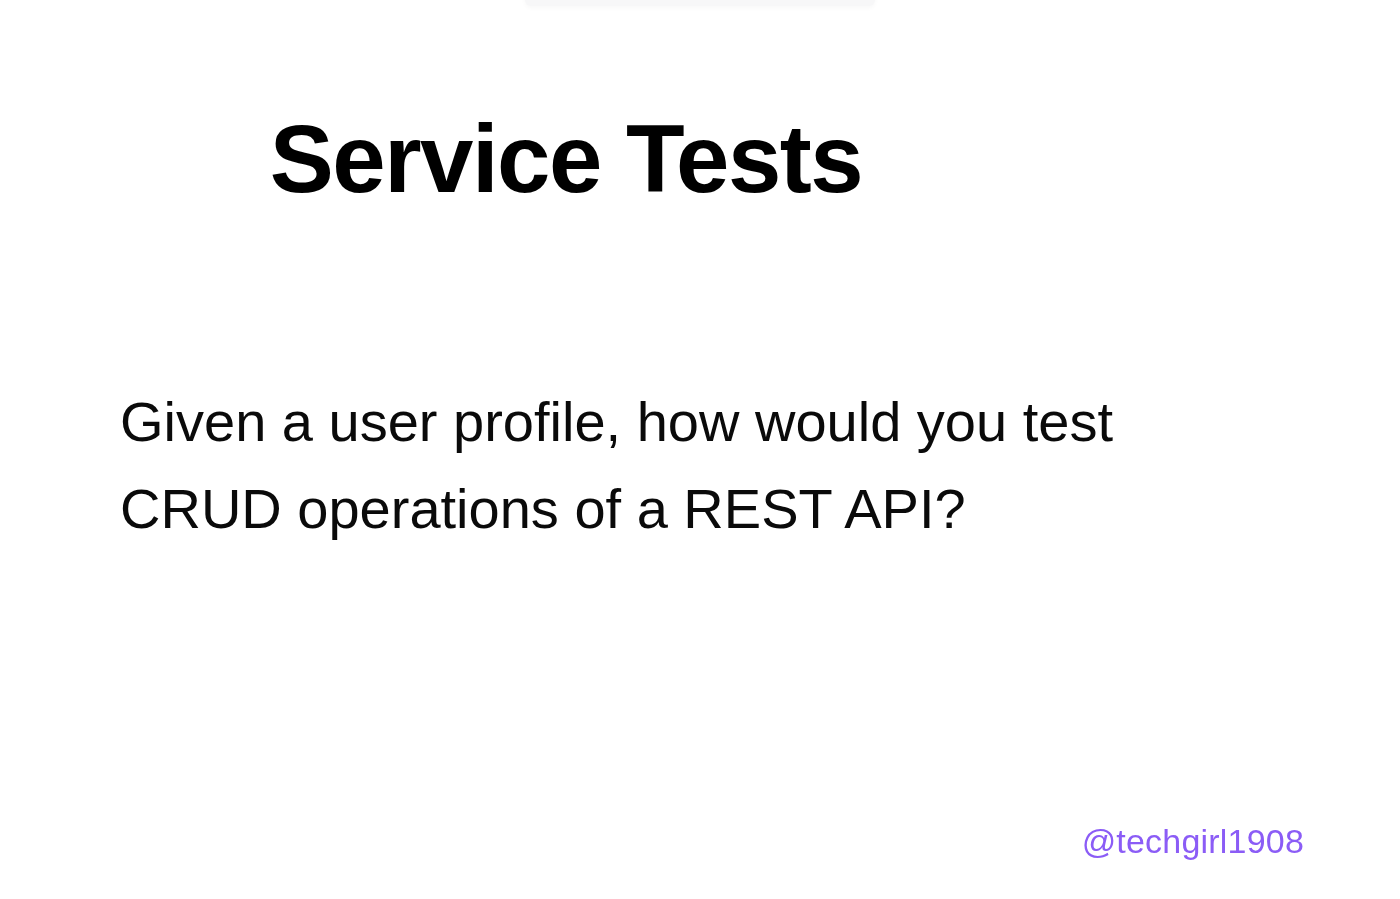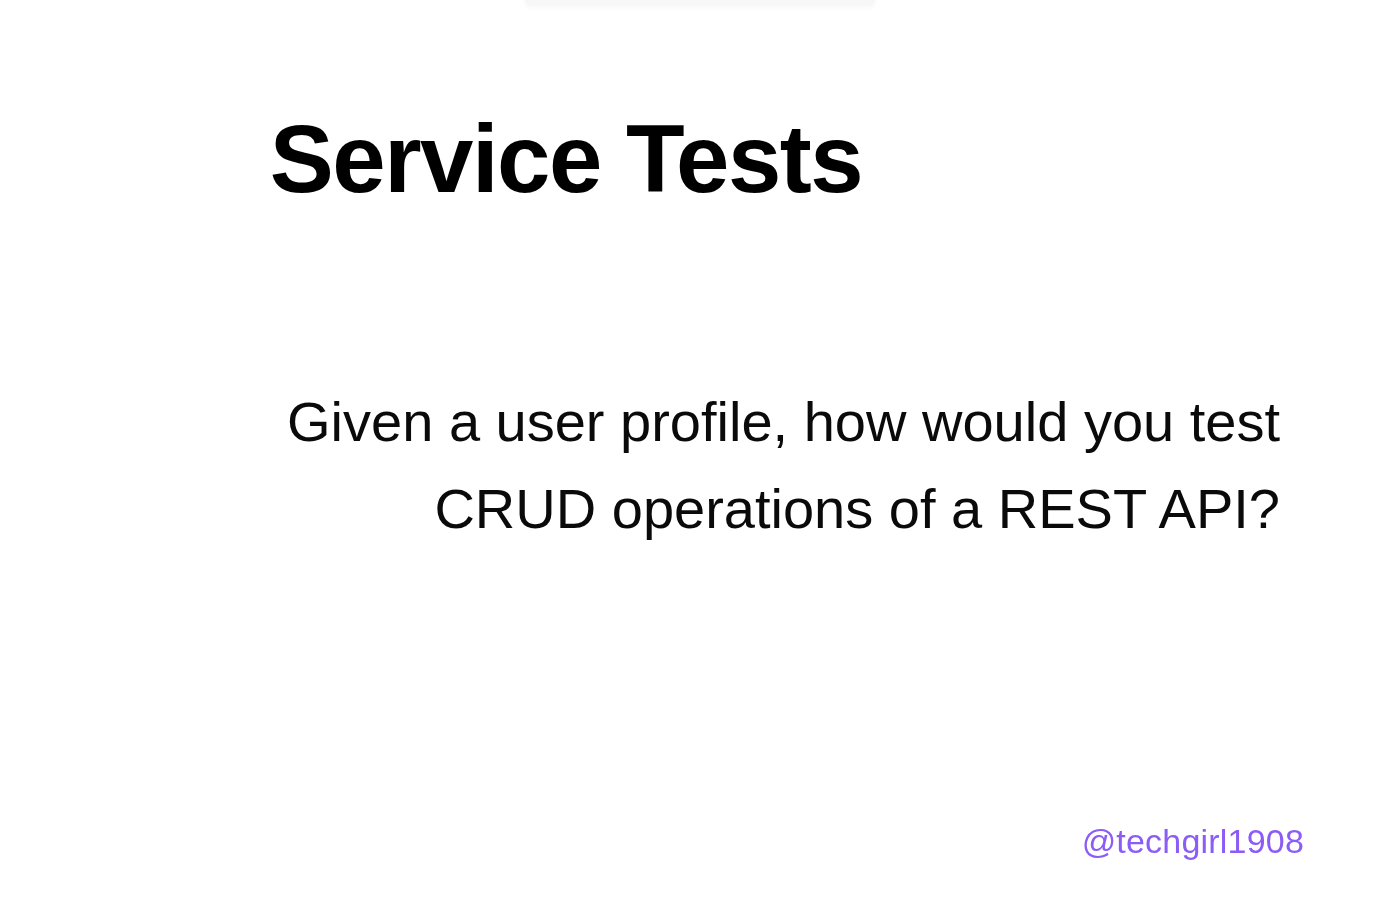--- a/index.html
+++ b/index.html
@@ -47,21 +47,21 @@
     line-height: 1.15;
     color: #000000;
     white-space: nowrap;
   }
 
   .slide-body {
     position: absolute;
     top: 378px;
     left: 120px;
     width: 1160px;
-    text-align: right;
+    text-align: left;
     font-size: 56px;
     font-weight: 400;
     line-height: 1.56;
     color: #0a0a0a;
   }
 
   .handle {
     position: absolute;
     right: 96px;
     bottom: 38px;

